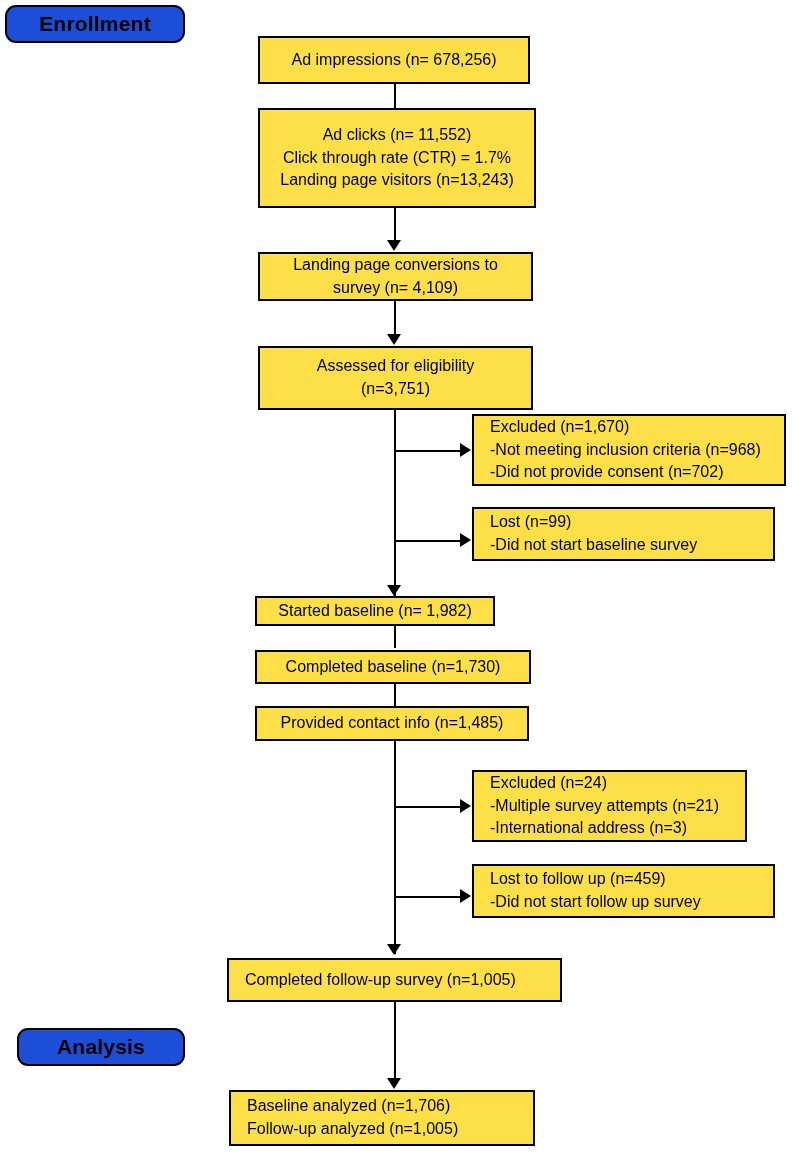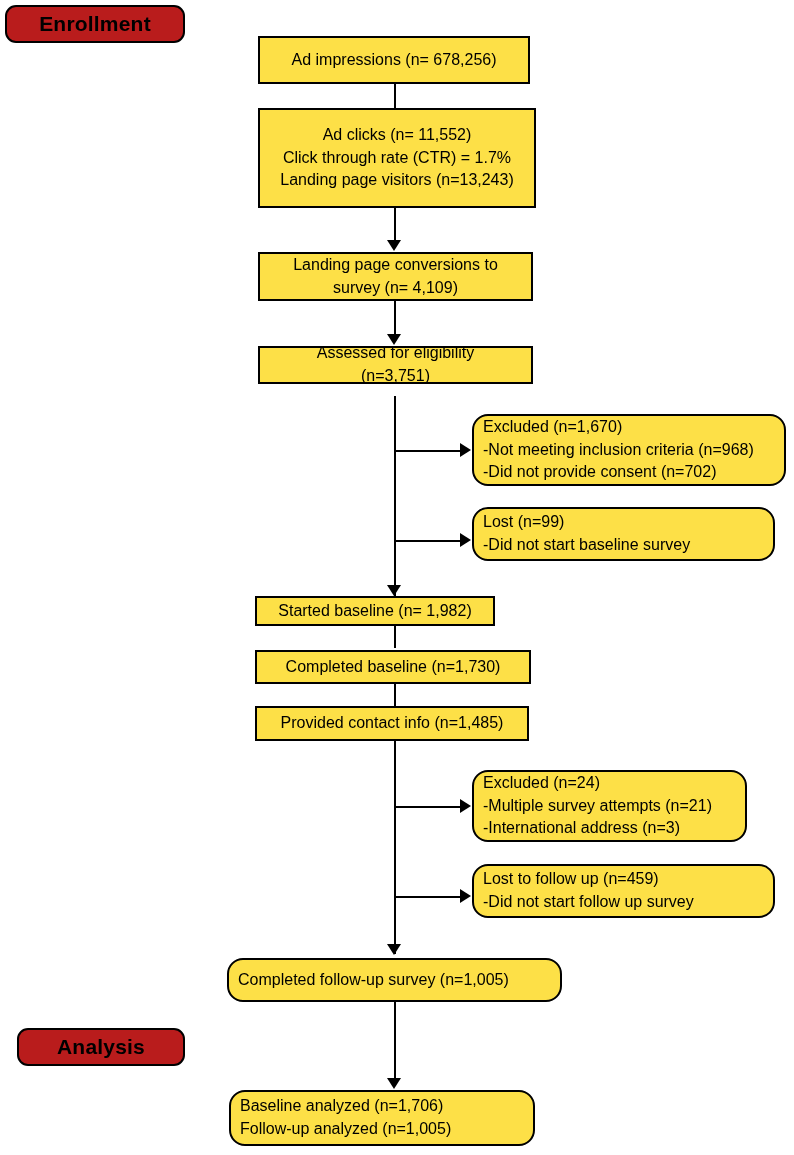--- a/index.html
+++ b/index.html
@@ -16,21 +16,21 @@
     font-family: "Liberation Sans", sans-serif;
     color: #000000;
     overflow: hidden;
   }
 
   
   .stage-pill {
     position: absolute;
     border: 2.5px solid #000000;
     border-radius: 11px;
-    background: #b91c1c;
+    background: #1d4ed8;
     display: flex;
     align-items: center;
     justify-content: center;
     font-weight: bold;
     font-size: 21px;
     letter-spacing: 0.2px;
     box-sizing: border-box;
   }
 
   
@@ -45,22 +45,21 @@
     font-size: 16px;
     line-height: 1.42;
   }
   .node.center {
     align-items: center;
     text-align: center;
   }
   .node.left {
     align-items: flex-start;
     text-align: left;
-    padding-left: 9px;
-    border-radius: 16px;
+    padding-left: 16px;
   }
   .node .line {
     white-space: nowrap;
   }
 
   
   .vline {
     position: absolute;
     width: 0;
     border-left: 2.4px solid #000000;
@@ -141,21 +140,21 @@
     <div class="line">Ad clicks (n= 11,552)</div>
     <div class="line">Click through  rate (CTR) = 1.7%</div>
     <div class="line">Landing  page  visitors (n=13,243)</div>
   </div>
 
   <div class="node center" style="left:258px; top:252px; width:275px; height:49px;">
     <div class="line">Landing  page  conversions  to</div>
     <div class="line">survey  (n= 4,109)</div>
   </div>
 
-  <div class="node center" style="left:258px; top:346px; width:275px; height:38px;">
+  <div class="node center" style="left:258px; top:346px; width:275px; height:64px;">
     <div class="line">Assessed  for eligibility</div>
     <div class="line">(n=3,751)</div>
   </div>
 
   <div class="node left" style="left:472px; top:414px; width:314px; height:72px;">
     <div class="line">Excluded   (n=1,670)</div>
     <div class="line">-Not meeting  inclusion  criteria (n=968)</div>
     <div class="line">-Did not provide  consent  (n=702)</div>
   </div>
 

